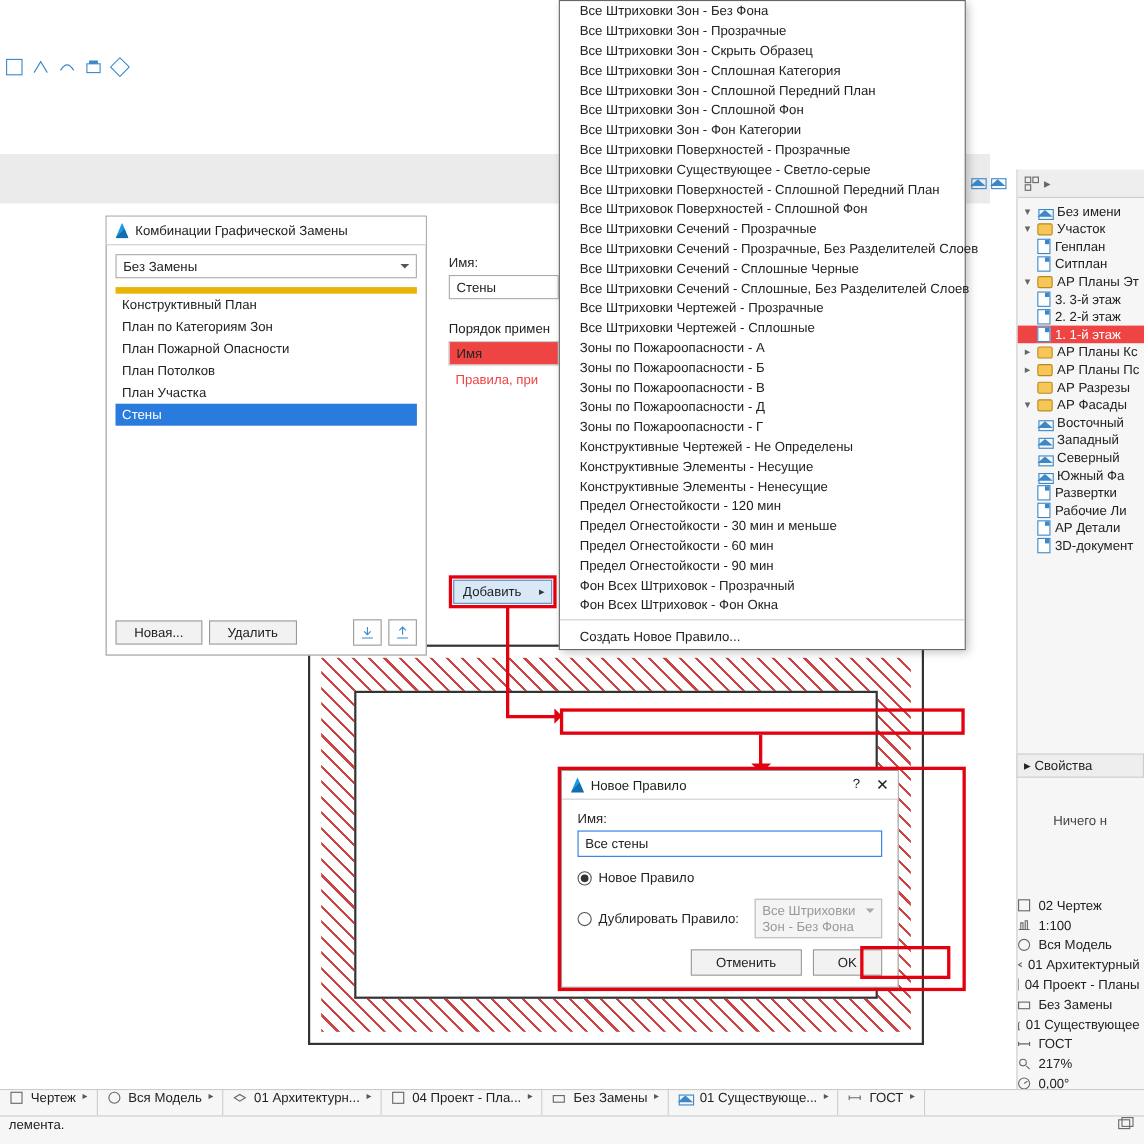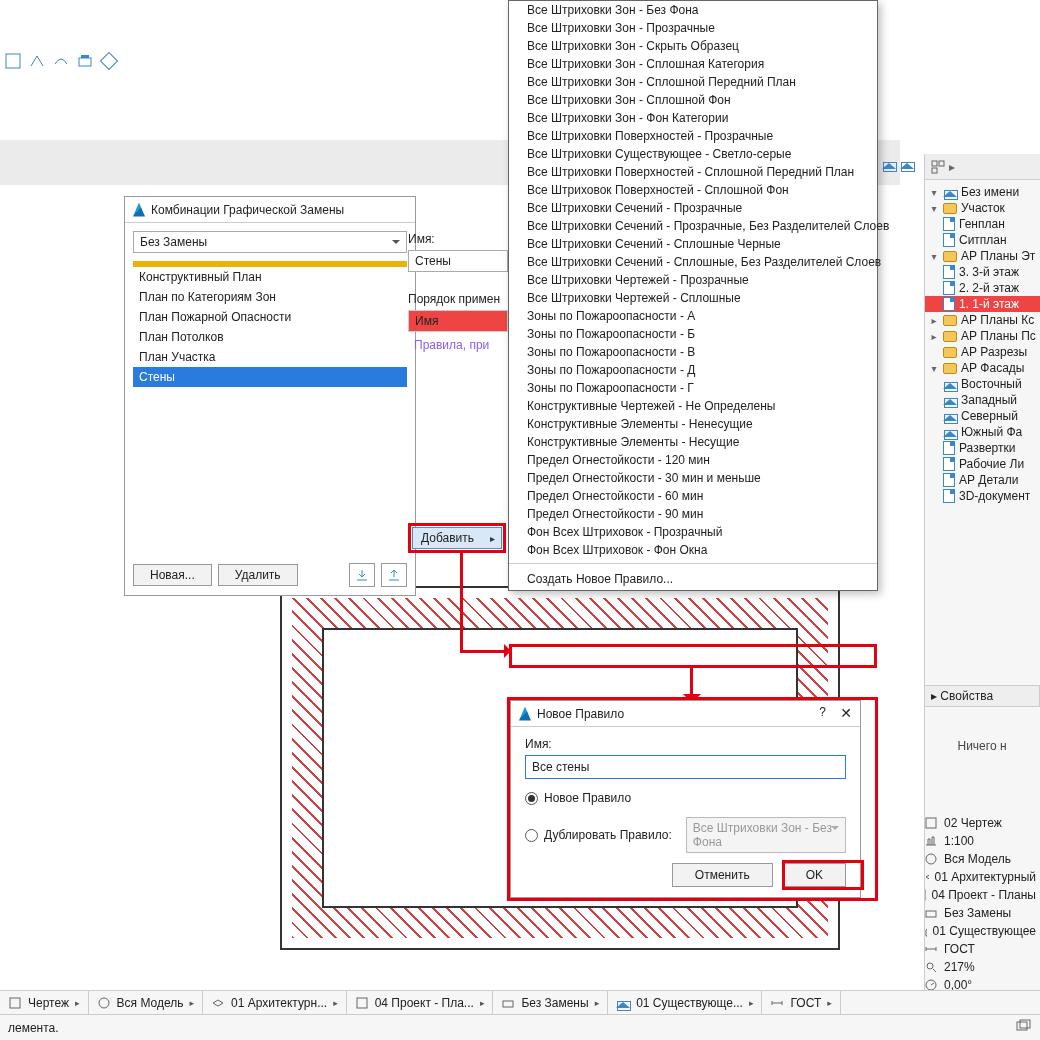--- a/index.html
+++ b/index.html
@@ -8,56 +8,56 @@
 .toolbar-top .ico{width:18px;height:18px;display:inline-block}
 .gray-band{position:absolute;top:140px;left:0;right:140px;height:45px;background:#ebebeb}
 .canvas-strip{position:absolute;top:560px;left:280px;width:560px;height:390px;border-top:6px solid #fff}
 .canvas-strip .outer{position:absolute;top:20px;left:0;right:0;bottom:0;border:2px solid #333}
 .canvas-strip .hatch{position:absolute;top:10px;left:10px;right:10px;bottom:10px;background:repeating-linear-gradient(45deg,#c44 0 2px,transparent 2px 10px)}
 .canvas-strip .inner{position:absolute;top:30px;left:30px;right:30px;bottom:30px;background:#fff;border:2px solid #333}
 
 .dlg{position:absolute;background:#fff;border:1px solid #9a9a9a}
 .dlg-title{height:26px;display:flex;align-items:center;gap:6px;padding:0 8px;border-bottom:1px solid #ccc;background:#fff}
 .dlg-title .ai{width:12px;height:14px;background:linear-gradient(135deg,#1b98e0 50%,#0f6db0 50%);clip-path:polygon(50% 0,100% 100%,0 100%)}
-#dlg-comb{top:196px;left:124px;width:292px;height:400px}
+#dlg-comb{top:196px;left:96px;width:292px;height:400px}
 #dlg-comb .combo{margin:8px;height:22px;border:1px solid #aaa;display:flex;align-items:center;padding:0 6px;position:relative}
 #dlg-comb .combo::after{content:"";position:absolute;right:6px;top:8px;border:4px solid transparent;border-top-color:#555}
 #dlg-comb .list{margin:0 8px;border-top:6px solid #eab308}
 #dlg-comb .list .item{padding:3px 6px;cursor:default}
 #dlg-comb .list .item.sel{background:#2a7bde;color:#fff}
 #dlg-comb .bottom{position:absolute;bottom:8px;left:8px;right:8px;display:flex;gap:6px;align-items:center}
 #dlg-comb .btn{border:1px solid #999;background:#f2f2f2;padding:3px 16px}
 #dlg-comb .iconbtn{border:1px solid #999;width:26px;height:24px;display:flex;align-items:center;justify-content:center;margin-left:auto}
 #dlg-comb .iconbtn+.iconbtn{margin-left:0}
 
 #midcol{position:absolute;top:232px;left:408px;width:100px}
 #midcol .lbl{margin-bottom:4px}
 #midcol .inp{border:1px solid #aaa;padding:3px 6px;width:100px;background:#fff}
 #midcol .order{margin-top:20px}
 #midcol .hdr{border:1px solid #ccc;background:#ef4444;padding:3px 6px;margin-top:4px}
-#midcol .placeholder{color:#8b5cf6;padding:6px}
+#midcol .placeholder{color:#ef4444;padding:6px}
 
 #btn-add{position:absolute;top:527px;left:412px;width:90px;height:22px;border:1px solid #5c8bc0;background:#d9e8f7;display:flex;align-items:center;padding:0 8px}
 #btn-add::after{content:"▸";position:absolute;right:6px;color:#333;font-size:10px}
 #btn-add-hi{position:absolute;top:523px;left:408px;width:98px;height:30px;border:3px solid #e3000f;pointer-events:none}
 
 #dropdown{position:absolute;top:0;left:508px;width:370px;background:#fff;border:1px solid #666;box-shadow:3px 3px 8px rgba(0,0,0,.25)}
 #dropdown .ditm{padding:2px 18px;white-space:nowrap;cursor:default}
 #dropdown hr{margin:4px 0;border:none;border-top:1px solid #ccc}
 #create-row{padding:4px 18px}
 #create-hi{position:absolute;top:644px;left:509px;width:368px;height:24px;border:3px solid #e3000f;pointer-events:none}
 
 .arrow{position:absolute;background:#e3000f;pointer-events:none}
 #arrow1{top:552px;left:460px;width:3px;height:100px}
 #arrow1h{top:650px;left:460px;width:48px;height:3px}
 #arrow1head{position:absolute;top:644px;left:504px;border:7px solid transparent;border-left-color:#e3000f}
 #arrow2{top:668px;left:690px;width:3px;height:30px}
 #arrow2head{position:absolute;top:694px;left:683px;border:9px solid transparent;border-top-color:#e3000f}
 
-#dlg-new{top:700px;left:510px;width:351px;height:198px}
+#dlg-new{top:700px;left:510px;width:307px;height:198px}
 #dlg-new-hi{position:absolute;top:697px;left:507px;width:371px;height:204px;border:3px solid #e3000f;pointer-events:none}
 #dlg-new .content{padding:10px 14px}
 #dlg-new .inp{border:1px solid #2a7bde;padding:4px 6px;width:100%;margin-top:4px}
 #dlg-new .radio-row{display:flex;align-items:center;gap:6px;margin-top:12px}
 #dlg-new .radio{width:13px;height:13px;border:1px solid #555;border-radius:50%;position:relative}
 #dlg-new .radio.on::after{content:"";position:absolute;top:2px;left:2px;width:7px;height:7px;background:#333;border-radius:50%}
 #dlg-new .sel{border:1px solid #bbb;background:#f4f4f4;color:#999;padding:3px 6px;flex:1;margin-left:8px;position:relative}
 #dlg-new .sel::after{content:"";position:absolute;right:6px;top:8px;border:4px solid transparent;border-top-color:#aaa}
 #dlg-new .dlg-btns{position:absolute;bottom:10px;right:14px;display:flex;gap:10px}
 #dlg-new .dlg-btn{border:1px solid #999;background:#f2f2f2;padding:4px 22px}
@@ -75,24 +75,24 @@
 #nav .ind1{padding-left:14px}#nav .ind2{padding-left:26px}#nav .ind3{padding-left:38px}
 
 #props-hdr{position:absolute;top:685px;right:0;width:116px;background:#eee;border:1px solid #ccc;padding:3px 6px}
 #props-body{position:absolute;top:706px;right:0;width:116px;height:80px;display:flex;align-items:center;justify-content:center;color:#444}
 
 #status{position:absolute;right:0;top:814px;width:120px}
 #status .srow{display:flex;align-items:center;gap:6px;padding:2px 4px;white-space:nowrap}
 #status .sic{width:14px;height:14px;display:inline-block}
 
 #bottom{position:absolute;bottom:26px;left:0;right:0;height:24px;background:#f6f6f6;border-top:1px solid #ccc;display:flex;align-items:center}
-#bottom .seg{display:flex;align-items:center;gap:6px;padding:0 8px;border-right:1px solid #ccc;height:100%}
+#bottom .seg{display:flex;gap:6px;padding:0 8px;border-right:1px solid #ccc;height:100%}
 #bottom .seg .tri{font-size:9px;color:#555}
 
-#footer{position:absolute;bottom:0;left:0;right:0;height:26px;background:#f6f6f6;border-top:1px solid #ccc;display:flex;align-items:center;padding:0 8px;justify-content:space-between}
+#footer{position:absolute;bottom:0;left:0;right:0;height:26px;background:#f6f6f6;border-top:1px solid #ccc;display:flex;align-items:flex-start;padding:0 8px;justify-content:space-between}
 
 .ic-house{width:14px;height:12px;display:inline-block;position:relative}
 .ic-house::before{content:"";position:absolute;top:4px;left:1px;width:12px;height:8px;border:1px solid #3a87c9}
 .ic-house::after{content:"";position:absolute;top:-2px;left:0;border:7px solid transparent;border-bottom-color:#3a87c9;border-bottom-width:6px}
 .ic-folder{width:14px;height:11px;background:#f6c756;border:1px solid #b88a20;border-radius:2px;display:inline-block}
 .ic-doc{width:12px;height:14px;border:1px solid #3a87c9;display:inline-block;position:relative;background:#fff}
 .ic-doc::after{content:"";position:absolute;top:0;right:0;width:4px;height:4px;background:#3a87c9}
 
 #iconstrip{position:absolute;top:158px;right:126px;display:flex;gap:4px}
 </style>
@@ -196,22 +196,22 @@
       <div class="ditm">Все Штриховки Сечений - Сплошные Черные</div>
       <div class="ditm">Все Штриховки Сечений - Сплошные, Без Разделителей Слоев</div>
       <div class="ditm">Все Штриховки Чертежей - Прозрачные</div>
       <div class="ditm">Все Штриховки Чертежей - Сплошные</div>
       <div class="ditm">Зоны по Пожароопасности - А</div>
       <div class="ditm">Зоны по Пожароопасности - Б</div>
       <div class="ditm">Зоны по Пожароопасности - В</div>
       <div class="ditm">Зоны по Пожароопасности - Д</div>
       <div class="ditm">Зоны по Пожароопасности - Г</div>
       <div class="ditm">Конструктивные Чертежей - Не Определены</div>
+      <div class="ditm">Конструктивные Элементы - Несущие</div>
       <div class="ditm">Конструктивные Элементы - Ненесущие</div>
-      <div class="ditm">Конструктивные Элементы - Несущие</div>
       <div class="ditm">Предел Огнестойкости - 120 мин</div>
       <div class="ditm">Предел Огнестойкости - 30 мин и меньше</div>
       <div class="ditm">Предел Огнестойкости - 60 мин</div>
       <div class="ditm">Предел Огнестойкости - 90 мин</div>
       <div class="ditm">Фон Всех Штриховок - Прозрачный</div>
       <div class="ditm">Фон Всех Штриховок - Фон Окна</div>
     </div>
   <hr>
   <div id="create-row">Создать Новое Правило...</div>
 </div>

